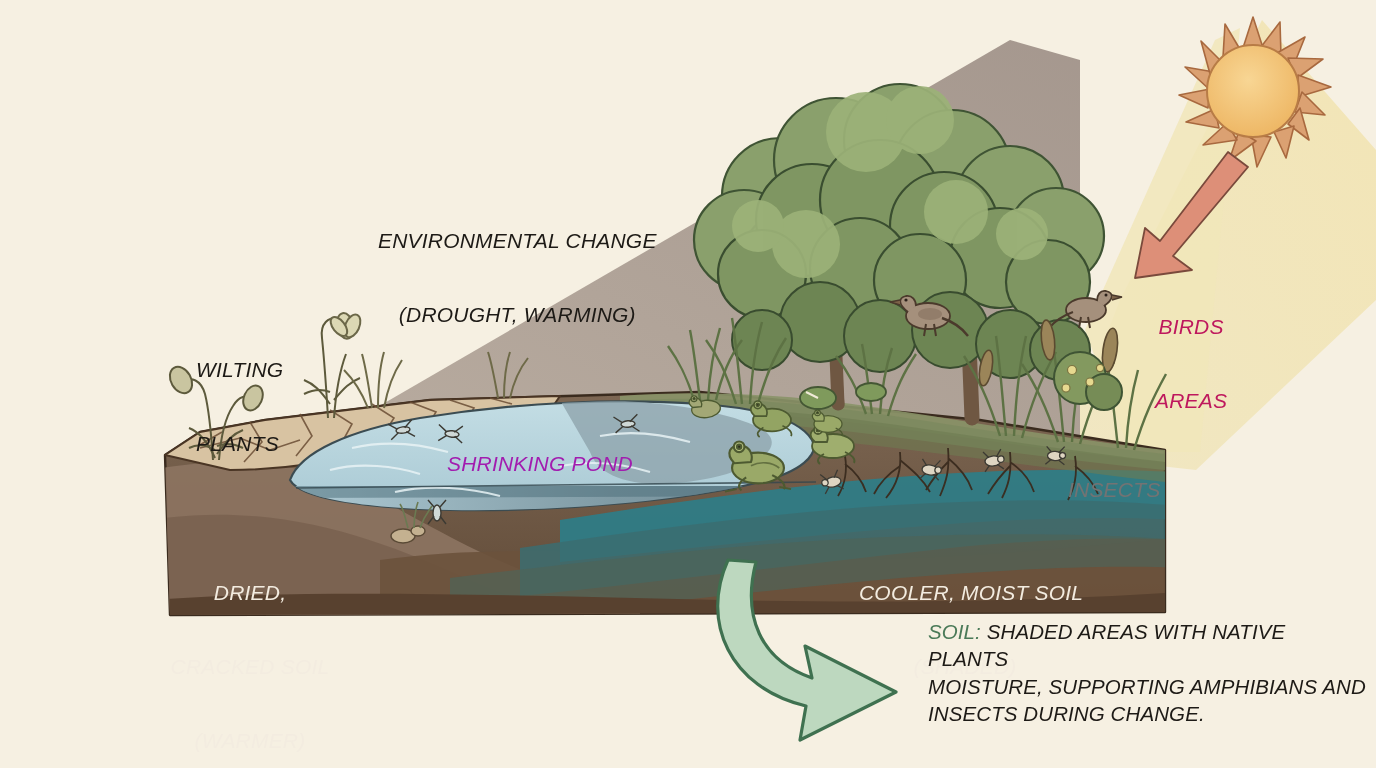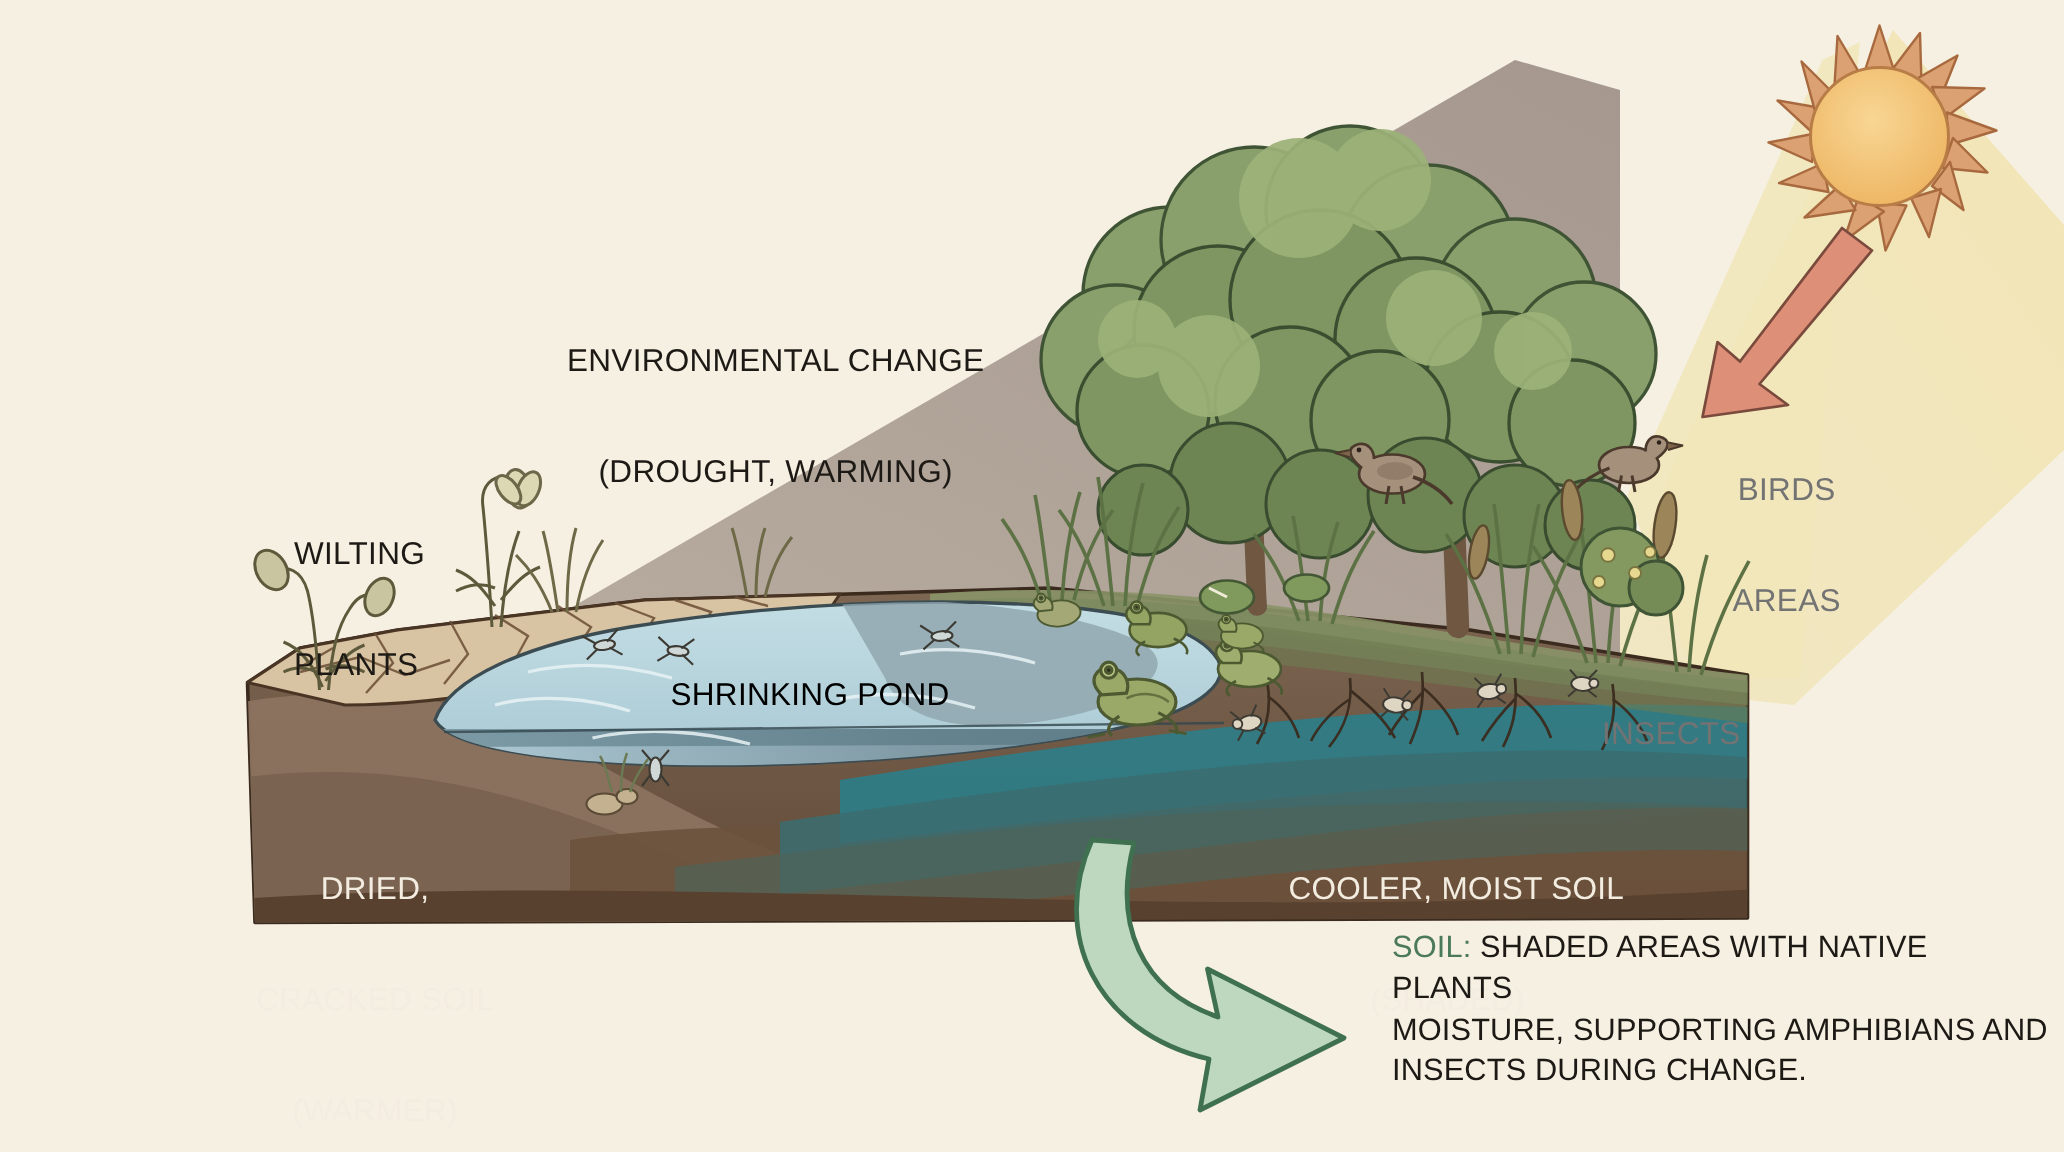--- a/index.html
+++ b/index.html
@@ -2,33 +2,33 @@
 <html><head>
 <meta charset="utf-8">
 <style>
   html,body{margin:0;padding:0;}
   body{
     width:1376px;height:768px;overflow:hidden;
     background:#f6f0e2;
     font-family:"Liberation Sans", sans-serif;
     position:relative;
   }
-  #stage{position:absolute;inset:0;width:1376px;height:652px;}
+  #stage{position:absolute;inset:0;width:1376px;height:652px;font-style:italic;}
   svg#scene{position:absolute;left:0;top:0;width:1376px;height:768px;}
 
   .lbl{position:absolute;font-family:"Liberation Sans",sans-serif;
        letter-spacing:.2px;white-space:pre;line-height:1.18;}
 
   #label-env{left:378px;top:179px;font-size:21px;color:#1d1a16;text-align:left;}
   #label-wilting{left:196px;top:308px;font-size:21px;color:#1d1a16;}
   #label-dried{left:170px;top:531px;font-size:21px;color:#f3ece0;text-align:center;width:160px;}
-  #label-pond{left:447px;top:452px;font-size:21px;color:#000000;}
+  #label-pond{left:447px;top:452px;font-size:21px;color:#a21caf;}
   #label-cooler{left:859px;top:531px;font-size:21px;color:#f3ece0;text-align:center;width:212px;}
   #label-insects{left:1068px;top:478px;font-size:21px;color:#737373;}
-  #label-birds{left:1155px;top:265px;font-size:21px;color:#737373;text-align:center;}
+  #label-birds{left:1155px;top:265px;font-size:21px;color:#be185d;text-align:center;}
 
   #claim-box{position:absolute;left:928px;top:618px;width:440px;font-size:20.5px;
              color:#1d1a16;line-height:1.34;letter-spacing:.1px;}
   #claim-word{color:#4b7a58;}
 </style>
 </head>
 <body>
 
 <div id="stage">
 

